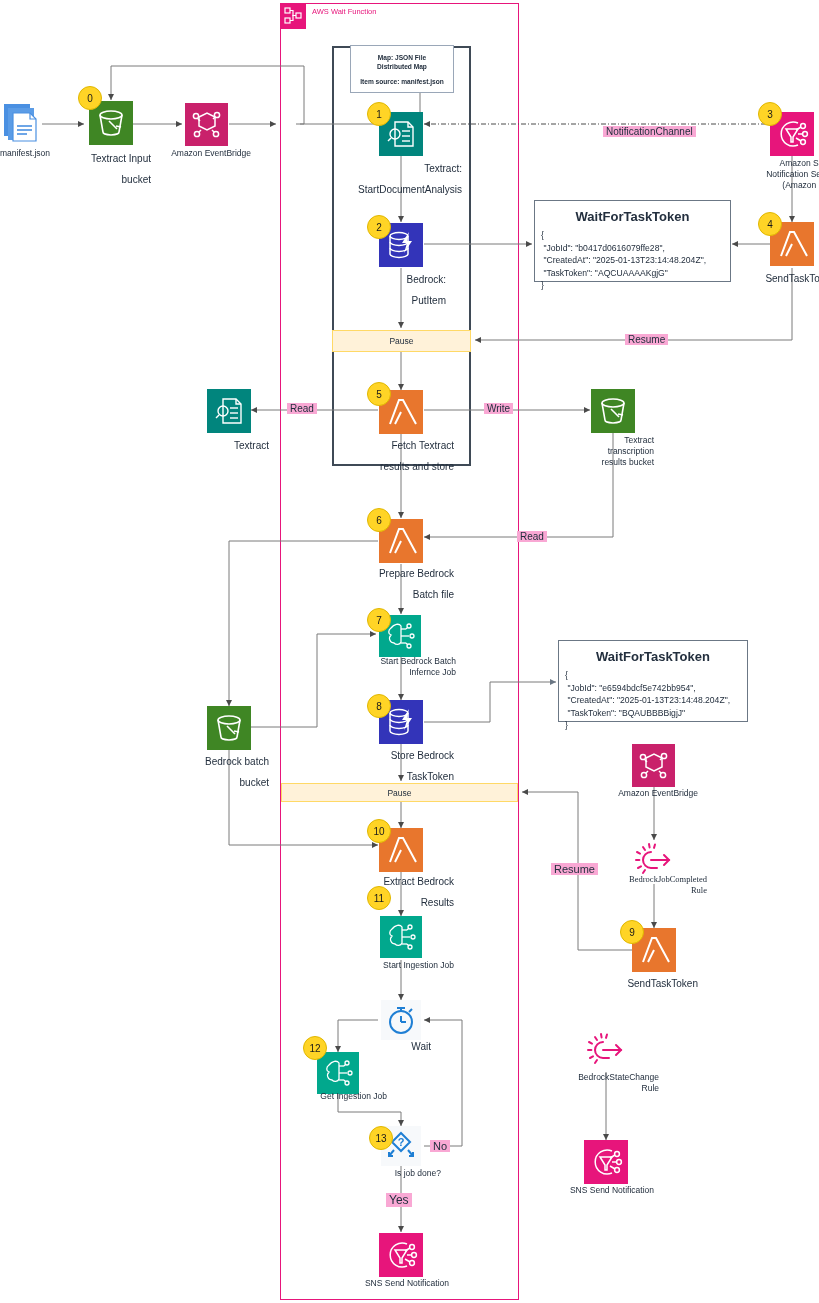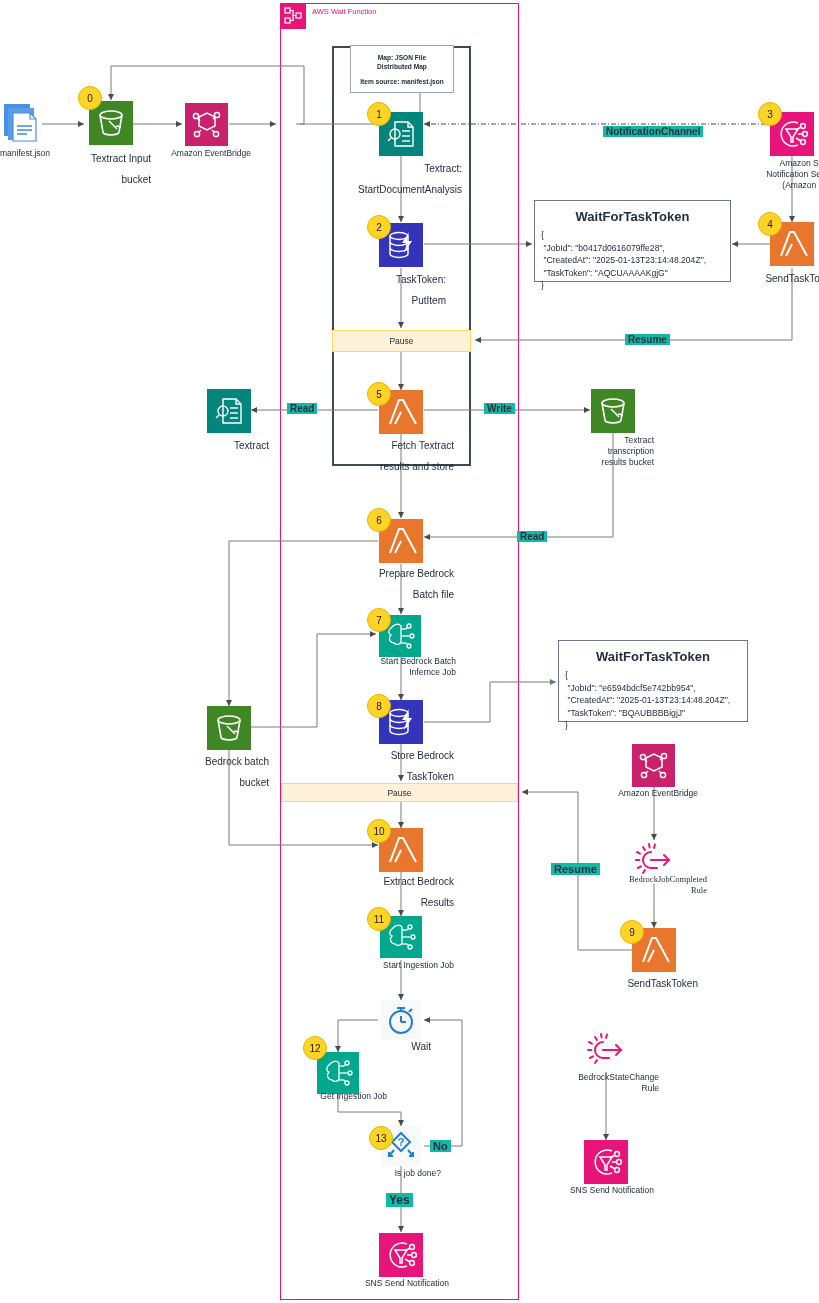--- a/index.html
+++ b/index.html
@@ -22,21 +22,21 @@
   .mapbox{position:absolute;left:350px;top:45px;width:104px;height:48px;background:#fff;
           border:1px solid #9aa7b8;box-sizing:border-box;z-index:5;
           display:flex;flex-direction:column;align-items:center;justify-content:center;}
   .mapbox div{font-size:6.6px;font-weight:bold;line-height:9px;text-align:center;}
   .mapbox .src{margin-top:6px;}
   .pause{position:absolute;background:#fff2d9;border:1px solid #ffd966;box-sizing:border-box;
          display:flex;align-items:center;justify-content:center;font-size:8.5px;z-index:5;}
   .tokenbox{position:absolute;background:#fff;border:1px solid #6b7785;box-sizing:border-box;z-index:5;}
   .tokenbox .tt{text-align:center;font-weight:bold;font-size:13px;padding-top:8px;}
   .tokenbox .body{font-size:8.6px;line-height:12.5px;padding:5px 0 0 6px;white-space:pre;}
-  .elabel{position:absolute;font-size:10px;font-weight:bold;background:#14b8a6;padding:0 3px;z-index:5;}
+  .elabel{position:absolute;font-size:10px;font-weight:normal;background:#f9a8d4;padding:0 3px;z-index:5;}
   svg.wires{position:absolute;left:0;top:0;width:819px;height:1303px;overflow:visible;}
   .w{stroke:#7a7a7a;stroke-width:1;fill:none;}
   .dash{stroke:#4a4a4a;stroke-width:1;fill:none;stroke-dasharray:5 2 1 2;}
 </style>
 </head>
 <body>
 
 <div id="canvas">
 
   <div class="sfn"></div>
@@ -217,21 +217,21 @@
       <rect width="44" height="44" fill="#3334b9"></rect>
       <g stroke="#fff" stroke-width="1.5" fill="none">
         <ellipse cx="20" cy="13" rx="9" ry="3.4"></ellipse>
         <path d="M11,13 v18 a9,3.4 0 0 0 18,0 v-18"></path>
         <path d="M11,19 a9,3.4 0 0 0 18,0"></path>
         <path d="M11,25 a9,3.4 0 0 0 18,0"></path>
       </g>
       <path d="M30,9 l-7,11 h5 l-3,10 l8,-12 h-5 z" fill="#fff"></path>
     </svg>
   </div>
-  <div class="lbl big" style="left:356px;top:269px;width:90px;white-space:pre-line;">TaskToken:
+  <div class="lbl big" style="left:356px;top:269px;width:90px;white-space:pre-line;">Bedrock:
 PutItem</div>
 
   <div class="badge" style="left:758px;top:102px;">3</div>
   <div class="node" style="left:770px;top:112px;">
     <svg width="44" height="44" viewBox="0 0 44 44">
       <rect width="44" height="44" fill="#e7157b"></rect>
       <g stroke="#fff" stroke-width="1.5" fill="none">
         <path d="M28,11 a12,12 0 1 0 0,22"></path>
         <path d="M16,17 h12 l-5,8 v5 h-2 v-5 z"></path>
         <circle cx="33" cy="14" r="2.4"></circle>
@@ -450,21 +450,21 @@
       <rect width="44" height="44" fill="#e8762d"></rect>
       <g stroke="#fff" stroke-width="2" fill="none">
         <path d="M11,34 L20,10 h4 l13,24"></path>
           <path d="M22,22 l-6,12"></path>
       </g>
     </svg>
   </div>
   <div class="lbl big" style="left:348px;top:871px;width:106px;white-space:pre-line;">Extract Bedrock
 Results</div>
 
-  <div class="badge" style="left:367px;top:907px;text-align:right;">11</div>
+  <div class="badge" style="left:367px;top:886px;text-align:right;">11</div>
   <div class="node" style="left:380px;top:916px;">
     <svg width="42" height="42" viewBox="0 0 42 42">
       <rect width="42" height="42" fill="#01a88d"></rect>
       <g stroke="#fff" stroke-width="1.3" fill="none">
         <path d="M12,13 c-3,2 -3,6 0,7 c-3,3 -1,8 3,8 c2,2 6,2 7,-1 l0,-16 c-2,-3 -7,-2 -10,2 z"></path>
         <path d="M22,14 h5"></path>
           <path d="M22,21 h8"></path>
           <path d="M22,28 h5"></path>
         <circle cx="30" cy="11" r="2"></circle>
           <circle cx="33" cy="21" r="2"></circle>

